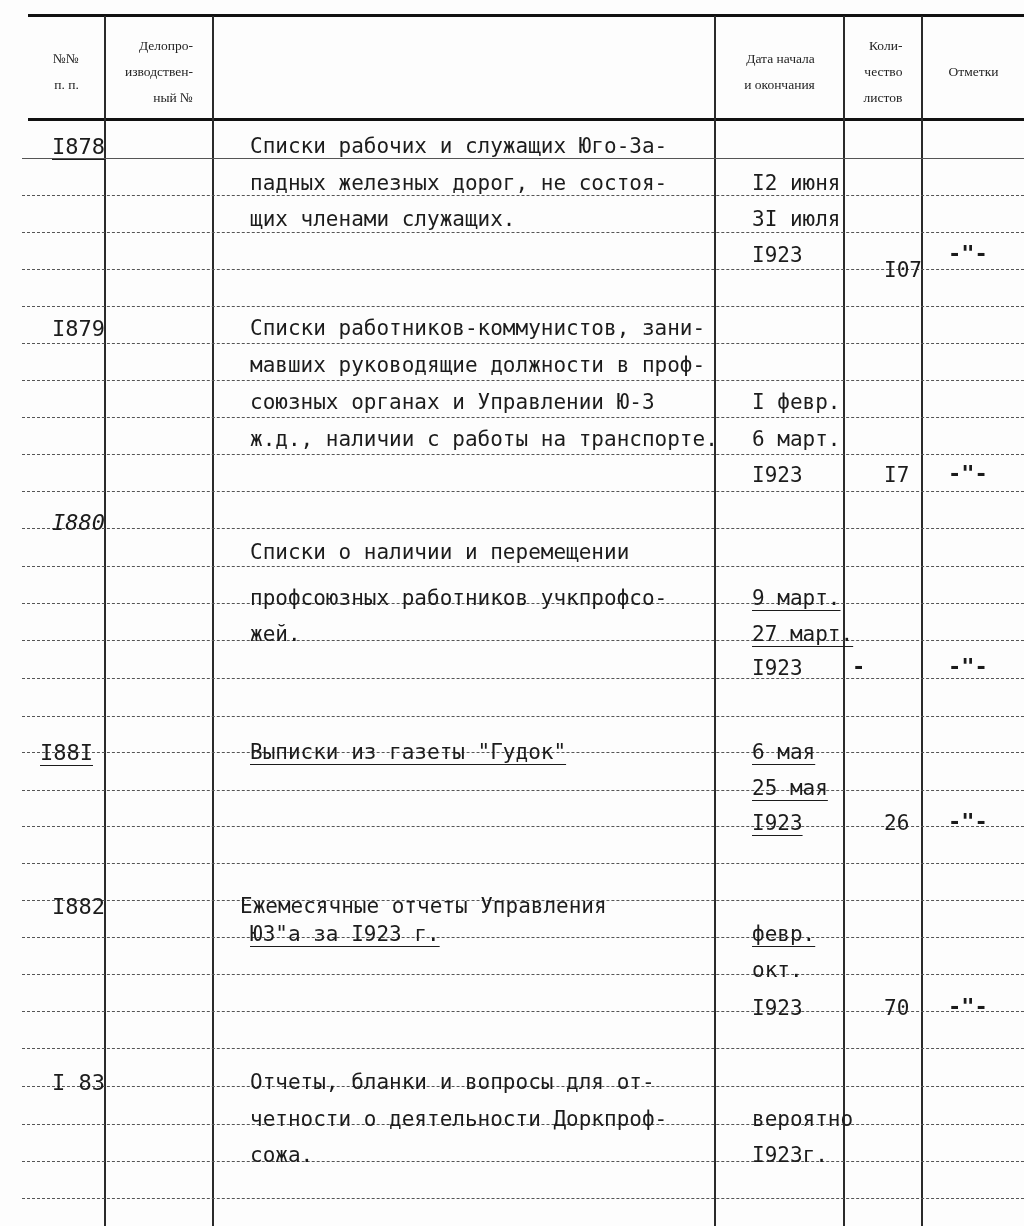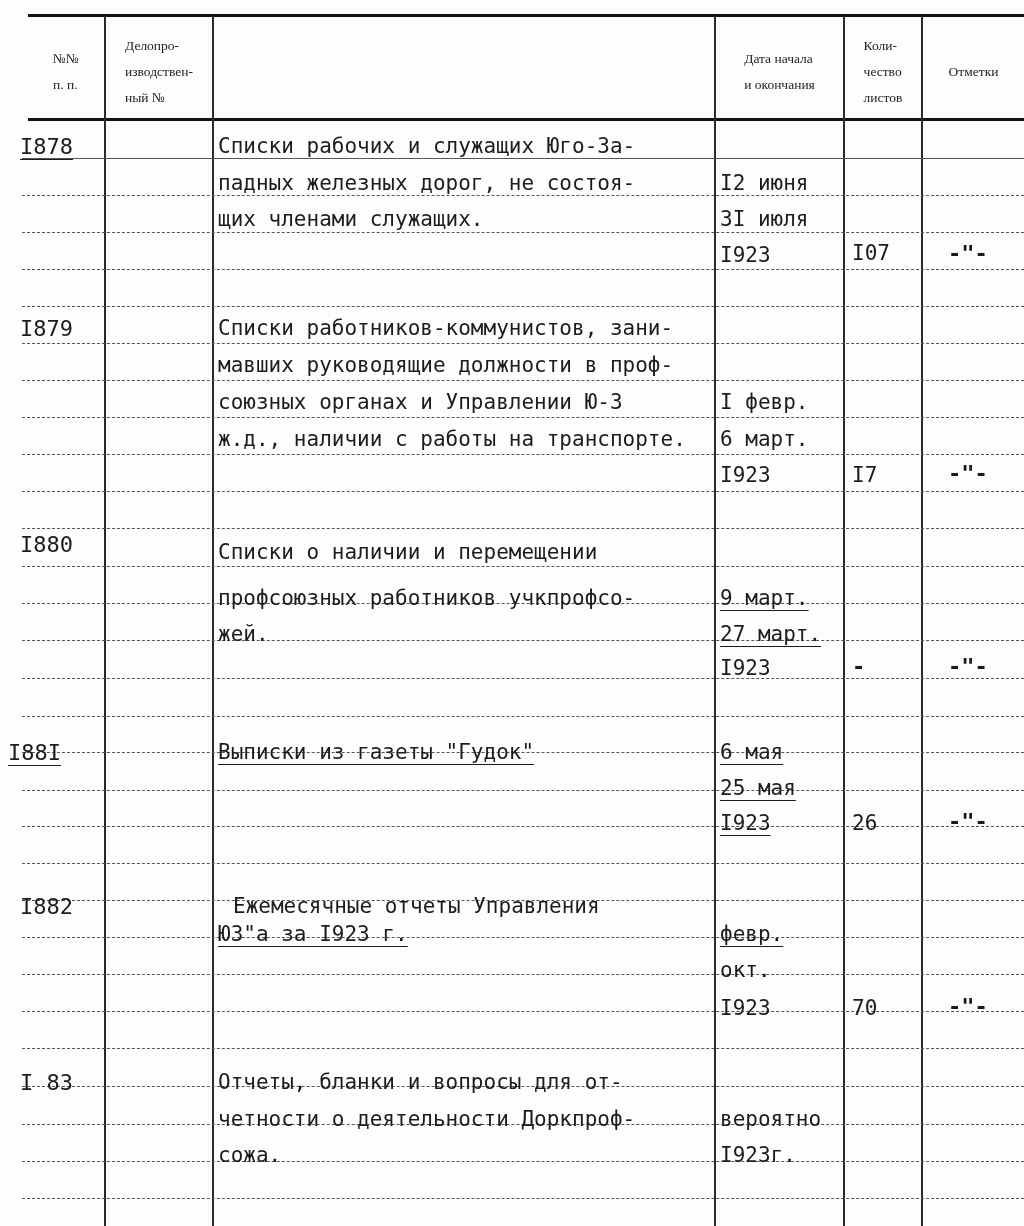--- a/index.html
+++ b/index.html
@@ -2,22 +2,22 @@
 <html><head>
 <meta charset="utf-8">
 <style>
   html, body { margin: 0; padding: 0; background: #fdfdfd; }
   body { width: 1024px; height: 1226px; position: relative; overflow: hidden; font-family: "Liberation Serif", serif; color: #1a1a1a; }
   .sheet { position: absolute; left: 0; top: 0; width: 1024px; height: 1226px; }
   .hline-thick { position: absolute; left: 28px; right: 0; height: 3px; background: #111; }
   .vline { position: absolute; width: 2px; background: #2a2a2a; }
   .rule { position: absolute; left: 22px; right: 0; height: 0; border-top: 1.5px dashed #555; }
   .rule.solid { border-top-style: solid; }
-  .hdr { position: absolute; top: 18px; height: 107px; display: flex; align-items: center; justify-content: center; text-align: left; font-size: 13.5px; line-height: 26px; color: #222; white-space: pre-line; }
-  .tw { position: absolute; font-family: "DejaVu Sans Mono", "Liberation Mono", monospace; font-size: 21px; color: #1c1c1c; white-space: pre; letter-spacing: 0px; }
+  .hdr { position: absolute; top: 18px; height: 107px; display: flex; align-items: center; justify-content: center; text-align: right; font-size: 13.5px; line-height: 26px; color: #222; white-space: pre-line; }
+  .tw { position: absolute; font-family: "DejaVu Sans Mono", "Liberation Mono", monospace; font-size: 21px; color: #1c1c1c; white-space: pre; letter-spacing: 0px; margin-left: 32px; }
   .tw.ul { text-decoration: underline; text-decoration-thickness: 1px; text-underline-offset: 5px; }
   .num { font-size: 22px; }
   .mark { position: absolute; font-family: "DejaVu Sans Mono", monospace; font-size: 22px; font-weight: bold; }
 </style>
 </head>
 <body>
 
 <div class="sheet">
 
   <div class="hline-thick" style="top:14px;"></div>
@@ -72,39 +72,39 @@
   <div class="rule" style="top:1198px;"></div>
 
   <div>
     <span class="tw num ul" style="left:20px; top:134px;">I878</span>
     <span class="tw" style="left:218px; top:134px;">Списки рабочих и служащих Юго-За-</span>
     <span class="tw" style="left:218px; top:171px;">падных железных дорог, не состоя-</span>
     <span class="tw" style="left:218px; top:207px;">щих членами служащих.</span>
     <span class="tw" style="left:720px; top:171px;">I2 июня</span>
     <span class="tw" style="left:720px; top:207px;">3I июля</span>
     <span class="tw" style="left:720px; top:243px;">I923</span>
-    <span class="tw" style="left:852px; top:241px;">I07</span>
+    <span class="tw" style="left:852px; top:258px;">I07</span>
     <span class="mark" style="left:948px; top:241px;">-"-</span>
   </div>
 
   <div>
     <span class="tw num" style="left:20px; top:316px;">I879</span>
     <span class="tw" style="left:218px; top:316px;">Списки работников-коммунистов, зани-</span>
     <span class="tw" style="left:218px; top:353px;">мавших руководящие должности в проф-</span>
     <span class="tw" style="left:218px; top:390px;">союзных органах и Управлении Ю-З</span>
     <span class="tw" style="left:218px; top:427px;">ж.д., наличии с работы на транспорте.</span>
     <span class="tw" style="left:720px; top:390px;">I февр.</span>
     <span class="tw" style="left:720px; top:427px;">6 март.</span>
     <span class="tw" style="left:720px; top:463px;">I923</span>
     <span class="tw" style="left:852px; top:463px;">I7</span>
     <span class="mark" style="left:948px; top:461px;">-"-</span>
   </div>
 
   <div>
-    <span class="tw num" style="left:20px; top:532px;">I880</span>
+    <span class="tw num" style="left:20px; top:510px;font-style:italic;">I880</span>
     <span class="tw" style="left:218px; top:540px;">Списки о наличии и перемещении</span>
     <span class="tw" style="left:218px; top:586px;">профсоюзных работников учкпрофсо-</span>
     <span class="tw" style="left:218px; top:622px;">жей.</span>
     <span class="tw ul" style="left:720px; top:586px;">9 март.</span>
     <span class="tw ul" style="left:720px; top:622px;">27 март.</span>
     <span class="tw" style="left:720px; top:656px;">I923</span>
     <span class="mark" style="left:852px; top:654px;">-</span>
     <span class="mark" style="left:948px; top:654px;">-"-</span>
   </div>
 
@@ -113,21 +113,21 @@
     <span class="tw ul" style="left:218px; top:740px;">Выписки из газеты "Гудок"</span>
     <span class="tw ul" style="left:720px; top:740px;">6 мая</span>
     <span class="tw ul" style="left:720px; top:776px;">25 мая</span>
     <span class="tw ul" style="left:720px; top:811px;">I923</span>
     <span class="tw" style="left:852px; top:811px;text-align:center;">26</span>
     <span class="mark" style="left:948px; top:809px;">-"-</span>
   </div>
 
   <div>
     <span class="tw num" style="left:20px; top:894px;">I882</span>
-    <span class="tw" style="left:233px; top:894px;">Ежемесячные отчеты Управления</span>
+    <span class="tw" style="left:208px; top:894px;">Ежемесячные отчеты Управления</span>
     <span class="tw ul" style="left:218px; top:922px;">ЮЗ"а за I923 г.</span>
     <span class="tw ul" style="left:720px; top:922px;">февр.</span>
     <span class="tw" style="left:720px; top:958px;">окт.</span>
     <span class="tw" style="left:720px; top:996px;">I923</span>
     <span class="tw" style="left:852px; top:996px;">70</span>
     <span class="mark" style="left:948px; top:994px;">-"-</span>
   </div>
 
   <div>
     <span class="tw num" style="left:20px; top:1070px;">I 83</span>

